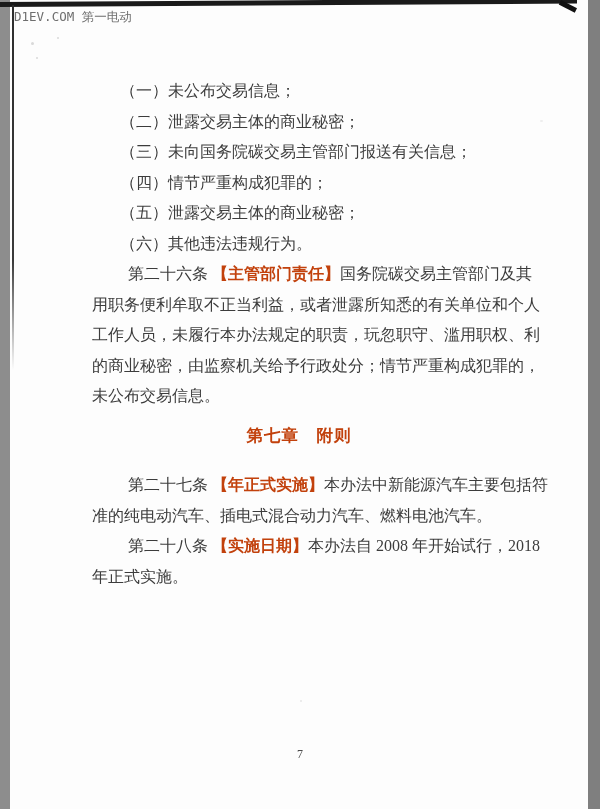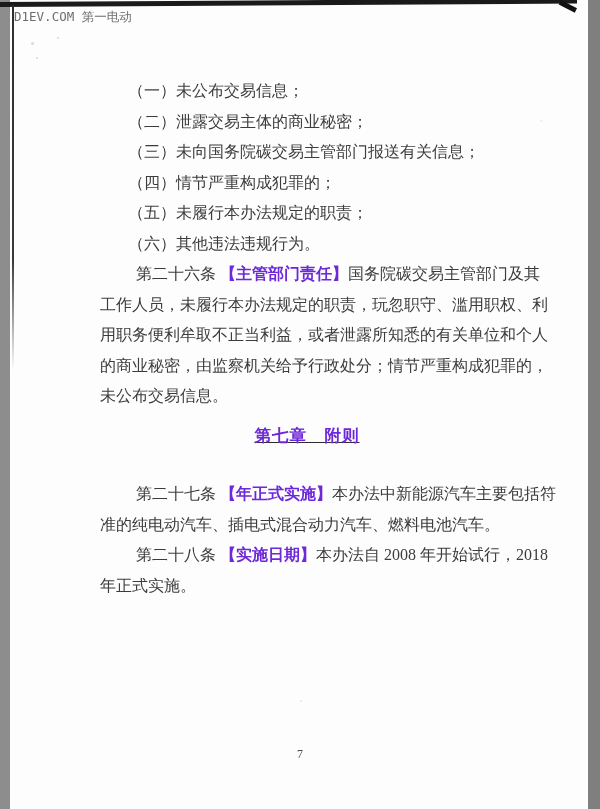--- a/index.html
+++ b/index.html
@@ -21,33 +21,33 @@
            transform:rotate(27deg);transform-origin:left top;}
   
   .edge-shadow{position:absolute;left:12px;top:5px;width:2px;height:365px;
            background:linear-gradient(#2e2e2e 0%,#3a3a3a 70%,rgba(60,60,60,0) 100%);}
   .watermark{
     position:absolute;left:14px;top:9px;
     font-family:"DejaVu Sans Mono",monospace;
     font-size:12.5px;color:#6e6e6e;letter-spacing:0px;white-space:pre;
   }
   .doc-body{
-    position:absolute;left:100px;top:76px;width:446px;
+    position:absolute;left:92px;top:76px;width:446px;
     font-size:16px;color:#3c3c3c;line-height:30.5px;
   }
   .doc-body .line{white-space:nowrap;}
   .doc-body .b-list{text-indent:28px;}
   .doc-body .b-indent{text-indent:36px;}
   .doc-body .b-heading{
     text-align:center;font-weight:bold;color:#2e2e2e;
-    margin-top:9px;margin-bottom:28px;
+    margin-top:9px;margin-bottom:19px;
     transform:translateX(-16px);
-    text-indent:0;font-size:16.5px;letter-spacing:1px;text-decoration:underline;
+    text-indent:0;font-size:16.5px;letter-spacing:1px;
   }
-  .seg-bold{font-weight:700;color:#6d28d9;}
+  .seg-bold{font-weight:700;color:#c2410c;}
   .page-num{
     position:absolute;left:0;top:747px;width:600px;
     text-align:center;font-size:12px;color:#4a4a4a;
   }
   
   .speck{position:absolute;border-radius:50%;background:#d9d9d9;}
   .s1{left:31px;top:42px;width:3px;height:3px;}
   .s2{left:57px;top:37px;width:2px;height:2px;}
   .s3{left:36px;top:57px;width:2px;height:2px;}
   .s4{left:540px;top:120px;width:3px;height:2px;background:#ededed;}
@@ -69,25 +69,25 @@
   <div class="speck s2"></div>
   <div class="speck s3"></div>
   <div class="speck s4"></div>
   <div class="speck s5"></div>
 
   <div class="doc-body" id="doc-body">
       <div class="line b-list"><span>（一）未公布交易信息；</span></div>
       <div class="line b-list"><span>（二）泄露交易主体的商业秘密；</span></div>
       <div class="line b-list"><span>（三）未向国务院碳交易主管部门报送有关信息；</span></div>
       <div class="line b-list"><span>（四）情节严重构成犯罪的；</span></div>
-      <div class="line b-list"><span>（五）未履行本办法规定的职责；</span></div>
+      <div class="line b-list"><span>（五）泄露交易主体的商业秘密；</span></div>
       <div class="line b-list"><span>（六）其他违法违规行为。</span></div>
       <div class="line b-indent"><span>第二十六条 </span><span class="seg-bold">【主管部门责任】</span><span>国务院碳交易主管部门及其</span></div>
+      <div class="line"><span>用职务便利牟取不正当利益，或者泄露所知悉的有关单位和个人</span></div>
       <div class="line"><span>工作人员，未履行本办法规定的职责，玩忽职守、滥用职权、利</span></div>
-      <div class="line"><span>用职务便利牟取不正当利益，或者泄露所知悉的有关单位和个人</span></div>
       <div class="line"><span>的商业秘密，由监察机关给予行政处分；情节严重构成犯罪的，</span></div>
       <div class="line"><span>未公布交易信息。</span></div>
       <div class="line b-heading"><span class="seg-bold">第七章　附则</span></div>
       <div class="line b-indent"><span>第二十七条 </span><span class="seg-bold">【年正式实施】</span><span>本办法中新能源汽车主要包括符</span></div>
       <div class="line"><span>准的纯电动汽车、插电式混合动力汽车、燃料电池汽车。</span></div>
       <div class="line b-indent"><span>第二十八条 </span><span class="seg-bold">【实施日期】</span><span>本办法自 2008 年开始试行，2018</span></div>
       <div class="line"><span>年正式实施。</span></div>
     </div>
 
   <div class="page-num">7</div>

